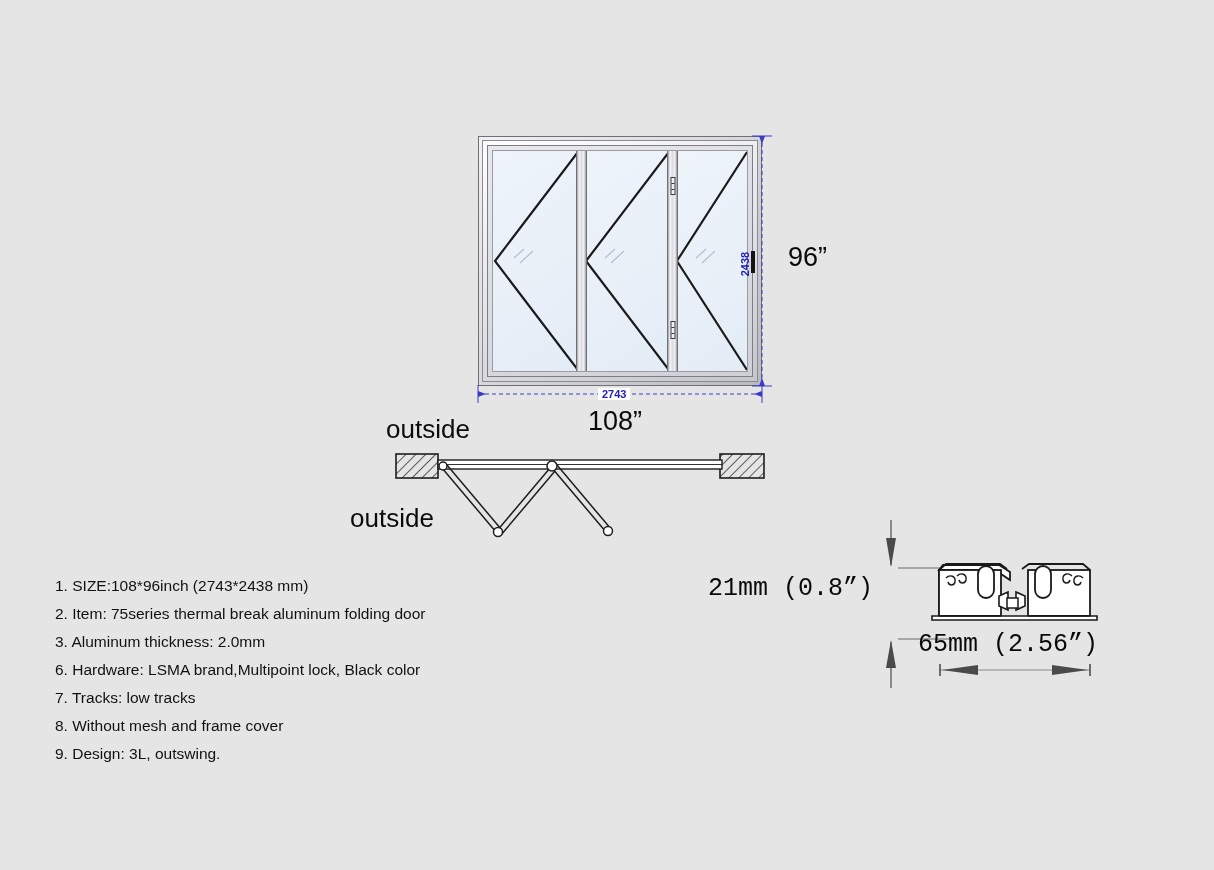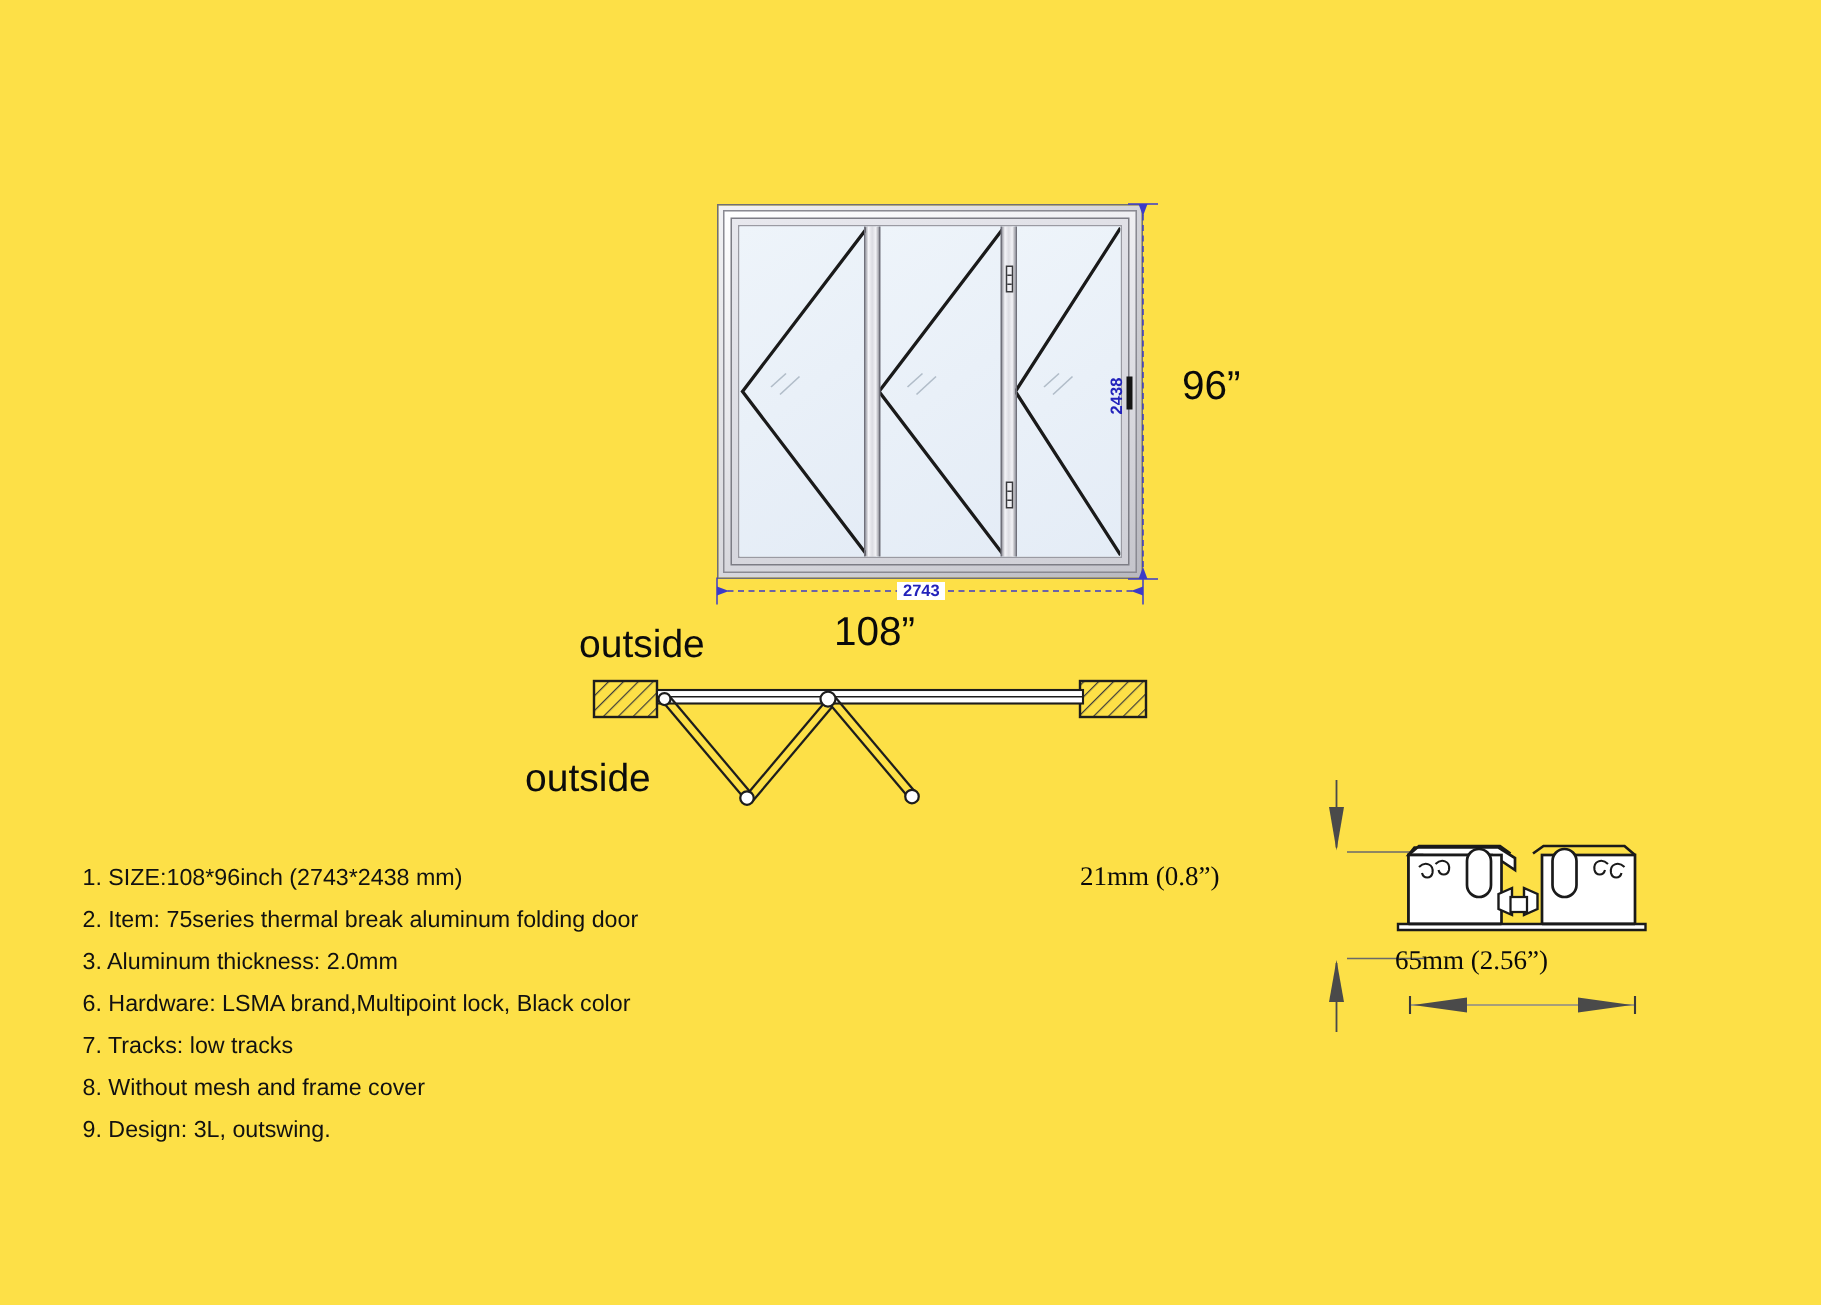--- a/index.html
+++ b/index.html
@@ -7,21 +7,21 @@
   html, body {
     margin: 0; padding: 0;
     width: 1214px; height: 870px;
     background: #ffffff;
     font-family: "Liberation Sans", sans-serif;
     overflow: hidden;
   }
   #page {
     position: relative;
     width: 1214px; height: 870px;
-    background: #fde047;
+    background: #e5e5e5;
   }
 
   
   .abs { position: absolute; }
 
   
   #elevation {
     position: absolute;
     left: 478px; top: 136px;
     width: 284px; height: 250px;
@@ -137,25 +137,24 @@
     height: 28px;
     white-space: nowrap;
     font-family: "Liberation Sans", sans-serif;
   }
 
   
   #sketchmap { position: absolute; left: 860px; top: 520px; width: 345px; height: 230px; }
   #sketchmap svg { display: block; width: 100%; height: 100%; }
   .sketch-dim-text {
     position: absolute;
-    font-size: 18px;
+    font-size: 25px;
     color: #0a0a0a;
     white-space: nowrap;
-    font-family: Liberation Serif, serif;
-    margin-left: 12px;
+    font-family: Liberation Mono, monospace;
   }
   #sketch-title {
     position: absolute;
     left: 930px; top: 710px;
     font-size: 26px;
     color: #0a0a0a;
     white-space: nowrap;
     font-family: "Liberation Sans", sans-serif;
   }
 </style>
@@ -237,21 +236,21 @@
   <div class="dim-label-black" style="left:788px; top:242px;">96”</div>
 
   <svg class="abs" style="left:470px; top:382px; width:300px; height:24px;" viewBox="0 0 300 24">
     <line x1="8" y1="12" x2="292" y2="12" stroke="#3b3bc8" stroke-width="1" stroke-dasharray="4,3"></line>
     <line x1="8" y1="3" x2="8" y2="21" stroke="#3b3bc8" stroke-width="1"></line>
     <line x1="292" y1="3" x2="292" y2="21" stroke="#3b3bc8" stroke-width="1"></line>
     <polygon points="16,12 8,9 8,15" fill="#3b3bc8"></polygon>
     <polygon points="284,12 292,9 292,15" fill="#3b3bc8"></polygon>
   </svg>
   <div class="dim-label-blue" style="left:598px; top:388px; background:#ffffff; padding:0 4px;">2743</div>
-  <div class="dim-label-black" style="left:556px; top:406px;">108”</div>
+  <div class="dim-label-black" style="left:588px; top:406px;">108”</div>
 
   <div class="label-side" style="left:386px; top:414px;">outside</div>
   <div class="label-side" style="left:350px; top:503px;">outside</div>
 
   <div id="planview">
     <svg viewBox="0 0 400 110" preserveAspectRatio="none">
       <defs>
         <pattern id="hatch" width="7" height="7" patternTransform="rotate(45)" patternUnits="userSpaceOnUse">
           <line x1="0" y1="0" x2="0" y2="7" stroke="#3a3a3a" stroke-width="1.6"></line>
         </pattern>

